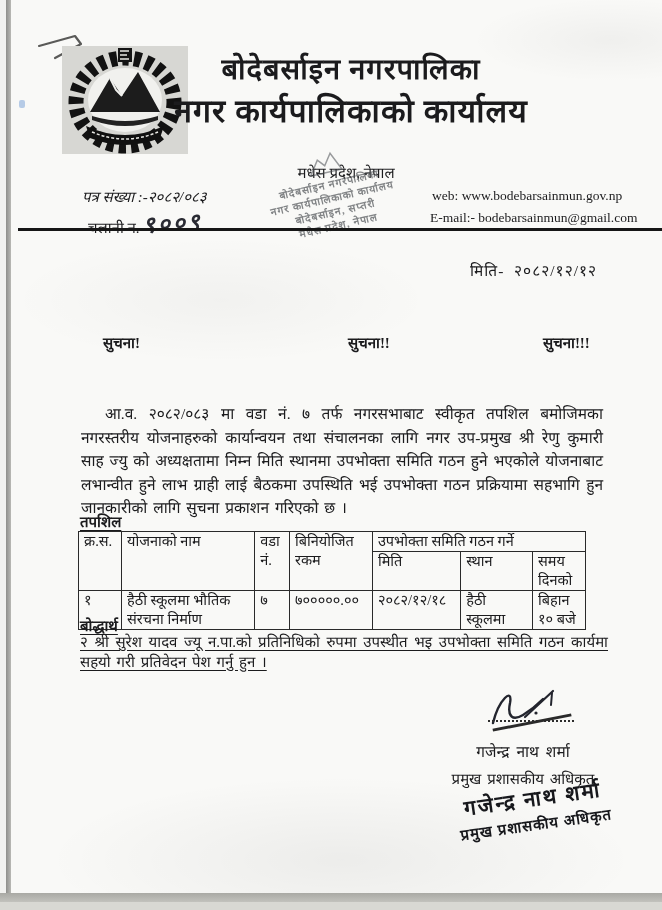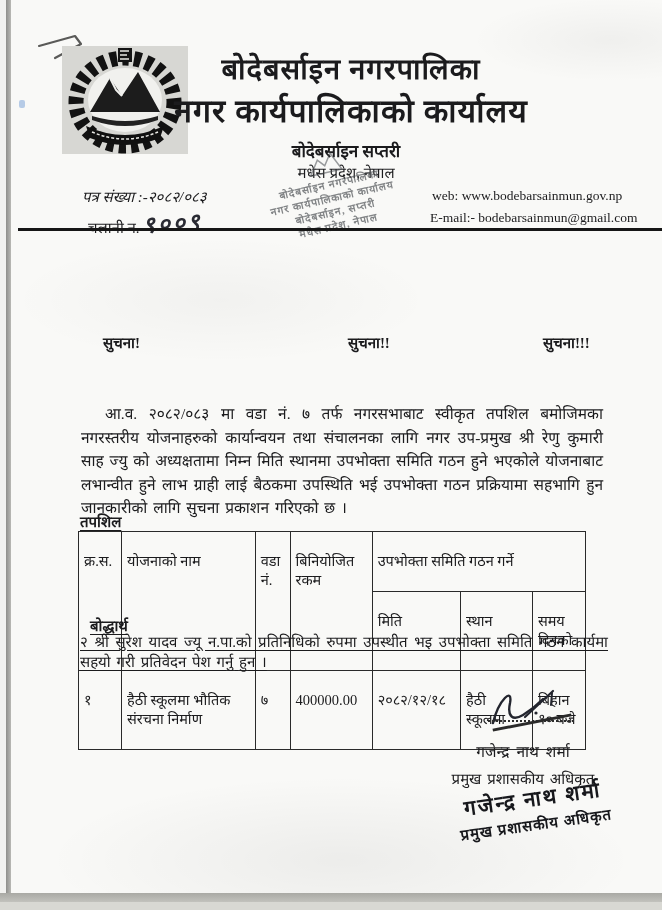--- a/index.html
+++ b/index.html
@@ -56,27 +56,27 @@
   .attn1{left:92px;} .attn2{left:337px;} .attn3{left:532px;}
   .subject{left:80px;top:377px;width:500px;font-size:15.5px;font-weight:bold;text-align:center;}
   .bodytext{
     left:70px;top:402px;width:522px;font-size:15.5px;line-height:23.5px;
     text-align:justify;text-indent:24px;word-spacing:2px;
   }
   
   .tapsil{left:69px;top:511px;font-size:15px;font-weight:bold;text-decoration:underline;text-underline-offset:3px;}
   .dtable{left:67px;top:531px;width:508px;border-collapse:collapse;font-size:14.5px;}
   .dtable th,.dtable td{
-    border:1.5px solid #2a2a2a;padding:20px 5px;vertical-align:top;
+    border:1.5px solid #2a2a2a;padding:0 5px;vertical-align:top;
     font-weight:normal;text-align:left;line-height:19px;
   }
   .c-sn{width:34px;} .c-plan{width:160px;} .c-ward{width:26px;}
   .c-amt{width:76px;} .c-date{width:82px;} .c-place{width:72px;} .c-time{width:46px;}
   
-  .cc-head{left:79px;top:615px;font-size:15px;font-weight:bold;text-decoration:underline;text-underline-offset:3px;text-align:center;}
+  .cc-head{left:69px;top:615px;font-size:15px;font-weight:bold;text-decoration:underline;text-underline-offset:3px;text-align:center;}
   .cc-list{left:69px;top:633px;width:528px;font-size:15px;line-height:19.5px;}
   .cc-item{text-decoration:underline;text-underline-offset:3px;margin-bottom:2px;text-align:justify;word-spacing:2px;}
   
   .sig-scribble{left:468px;top:683px;}
   .sig-dots{left:477px;top:718px;width:86px;border-bottom:2.5px dotted #2c2c2c;height:2px;}
   .sig-underline{left:481px;top:721px;width:80px;height:2.5px;background:#2a2a2a;transform:rotate(-11deg);}
   .sig-name{left:432px;top:740px;width:160px;font-size:15.5px;text-align:center;word-spacing:3px;}
   .sig-title{left:412px;top:768px;width:200px;font-size:15px;text-align:center;word-spacing:2px;}
   .name-stamp{
     left:408px;top:784px;width:230px;text-align:center;
@@ -109,21 +109,20 @@
       <path d="M48,32 L54,44 L60,50" fill="none" stroke="#f1f1ee" stroke-width="2"></path>
       <path d="M30,70 Q63,80 96,70 L96,74 Q63,86 30,74 Z" fill="#222"></path>
       <path d="M24,80 Q63,98 102,80 L98,92 Q63,106 28,92 Z" fill="#101010"></path>
       <path d="M30,86 Q63,100 96,86" fill="none" stroke="#e8e8e4" stroke-width="1.5" stroke-dasharray="3 2"></path>
       <rect x="56" y="2" width="14" height="14" fill="#141414"></rect>
       <path d="M58,5 h9 M58,9 h7 M58,13 h9" stroke="#e8e8e4" stroke-width="1.5"></path>
     </svg>
 
     <div class="abs deva title1 center">बोदेबर्साइन नगरपालिका</div>
     <div class="abs deva title2 center">नगर कार्यपालिकाको कार्यालय</div>
-    <div class="abs deva sub1 center">बोदेबर्साइन सप्तरी</div>
     <div class="abs deva sub2 center">मधेस प्रदेश, नेपाल</div>
 
     <div class="abs hdr-stamp">
       <svg class="peak" width="36" height="22" viewBox="0 0 36 22">
         <path d="M2,20 L12,6 L18,13 L26,2 L34,20 Z" fill="none" stroke="#4a4e52" stroke-width="1.5"></path>
       </svg>
       <div>बोदेबर्साइन नगरपालिका</div>
       <div>नगर कार्यपालिकाको कार्यालय</div>
       <div>बोदेबर्साइन, सप्तरी</div>
       <div>मधेस प्रदेश, नेपाल</div>
@@ -141,20 +140,24 @@
       <span>web:</span>
       <span>www.bodebarsainmun.gov.np</span>
     </div>
     <div class="abs emailline">
       <span>E-mail:-</span>
       <span>bodebarsainmun@gmail.com</span>
     </div>
 
     <div class="abs hr-rule"></div>
 
+    <div class="abs deva dateline">
+      <span>मिति-</span>&nbsp;
+      <span>२०८२/१२/१२</span>
+    </div>
 
     <div class="abs deva attn attn1">सुचना!</div>
     <div class="abs deva attn attn2">सुचना!!</div>
     <div class="abs deva attn attn3">सुचना!!!</div>
 
 
     <div class="abs deva bodytext">आ.व. २०८२/०८३ मा वडा नं. ७ तर्फ नगरसभाबाट स्वीकृत तपशिल बमोजिमका नगरस्तरीय योजनाहरुको कार्यान्वयन तथा संचालनका लागि नगर उप-प्रमुख श्री रेणु कुमारी साह ज्यु को अध्यक्षतामा निम्न मिति स्थानमा उपभोक्ता समिति गठन हुने भएकोले योजनाबाट लभान्वीत हुने लाभ ग्राही लाई बैठकमा उपस्थिति भई उपभोक्ता गठन प्रक्रियामा सहभागि हुन जानकारीको लागि सुचना प्रकाशन गरिएको छ ।</div>
 
     <div class="abs deva tapsil">तपशिल</div>
     <table class="abs dtable deva">
@@ -168,21 +171,21 @@
       </tr>
       <tr>
         <th class="c-date">मिति</th>
         <th class="c-place">स्थान</th>
         <th class="c-time">समय दिनको</th>
       </tr>
       <tr>
         <td>१</td>
         <td>हैठी स्कूलमा भौतिक संरचना निर्माण</td>
         <td>७</td>
-        <td>400000.00</td>
+        <td>७०००००.००</td>
         <td>२०८२/१२/१८</td>
         <td>हैठी स्कूलमा</td>
         <td>बिहान १० बजे</td>
       </tr>
     </tbody>
       </table>
 
     <div class="abs deva cc-head">बोद्धार्थ</div>
     <div class="abs deva cc-list">
       <div class="cc-item">२ श्री सुरेश यादव ज्यू न.पा.को प्रतिनिधिको रुपमा उपस्थीत भइ उपभोक्ता समिति गठन कार्यमा सहयो गरी प्रतिवेदन पेश गर्नु हुन ।</div>

